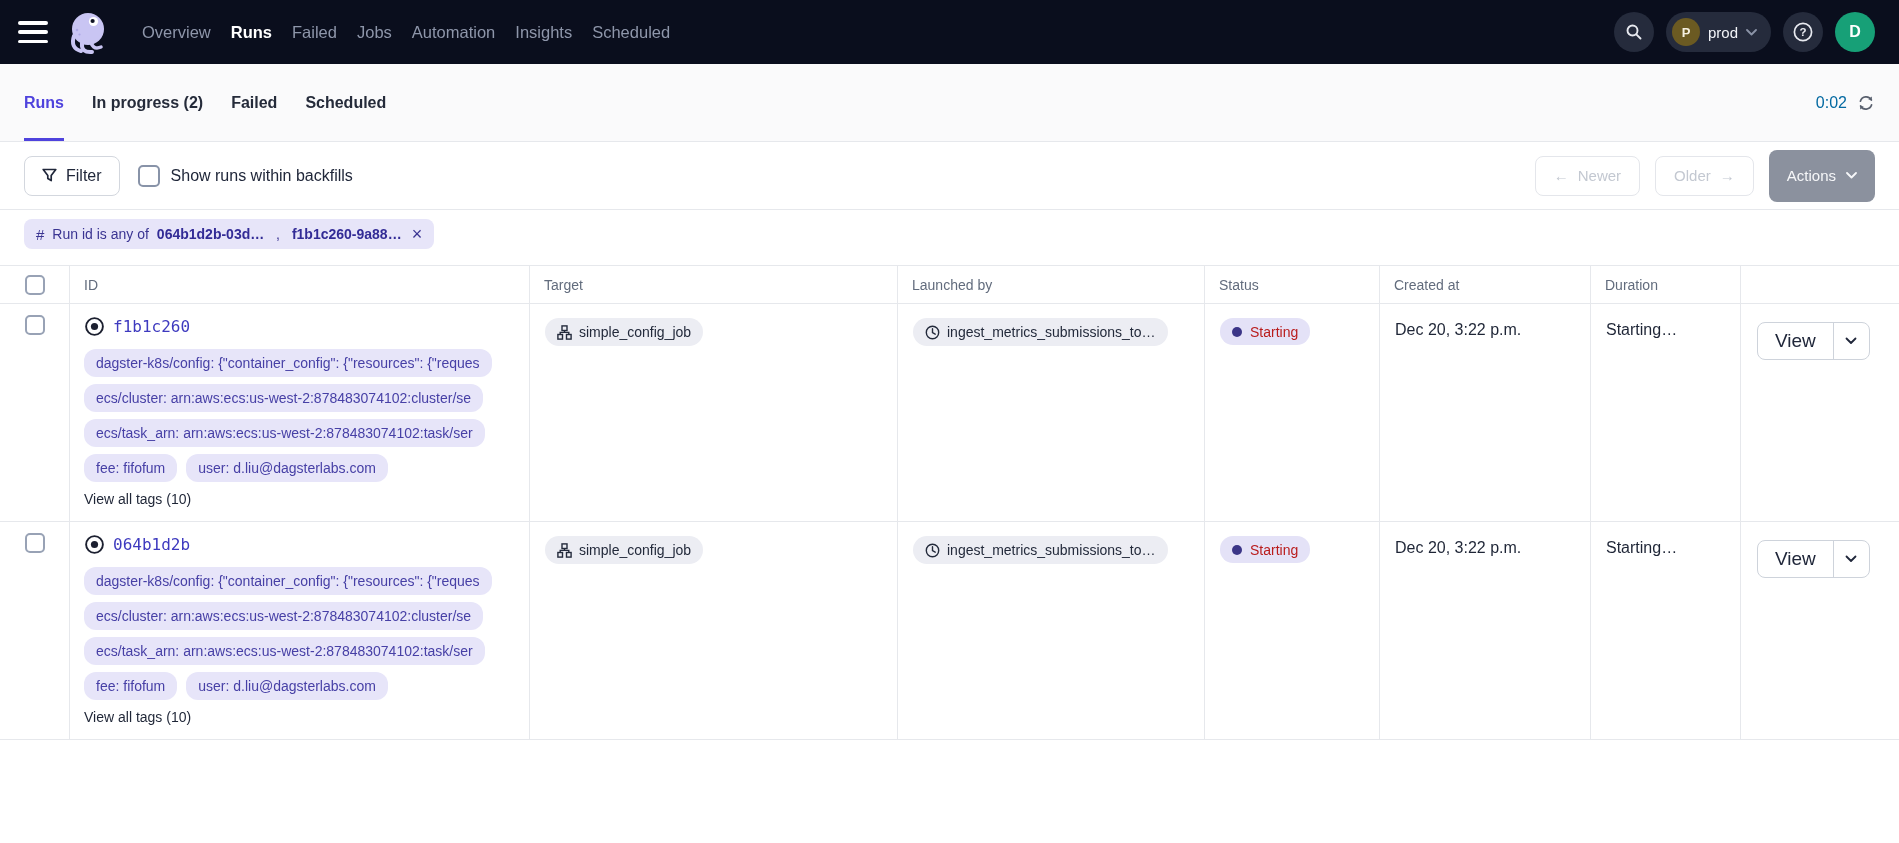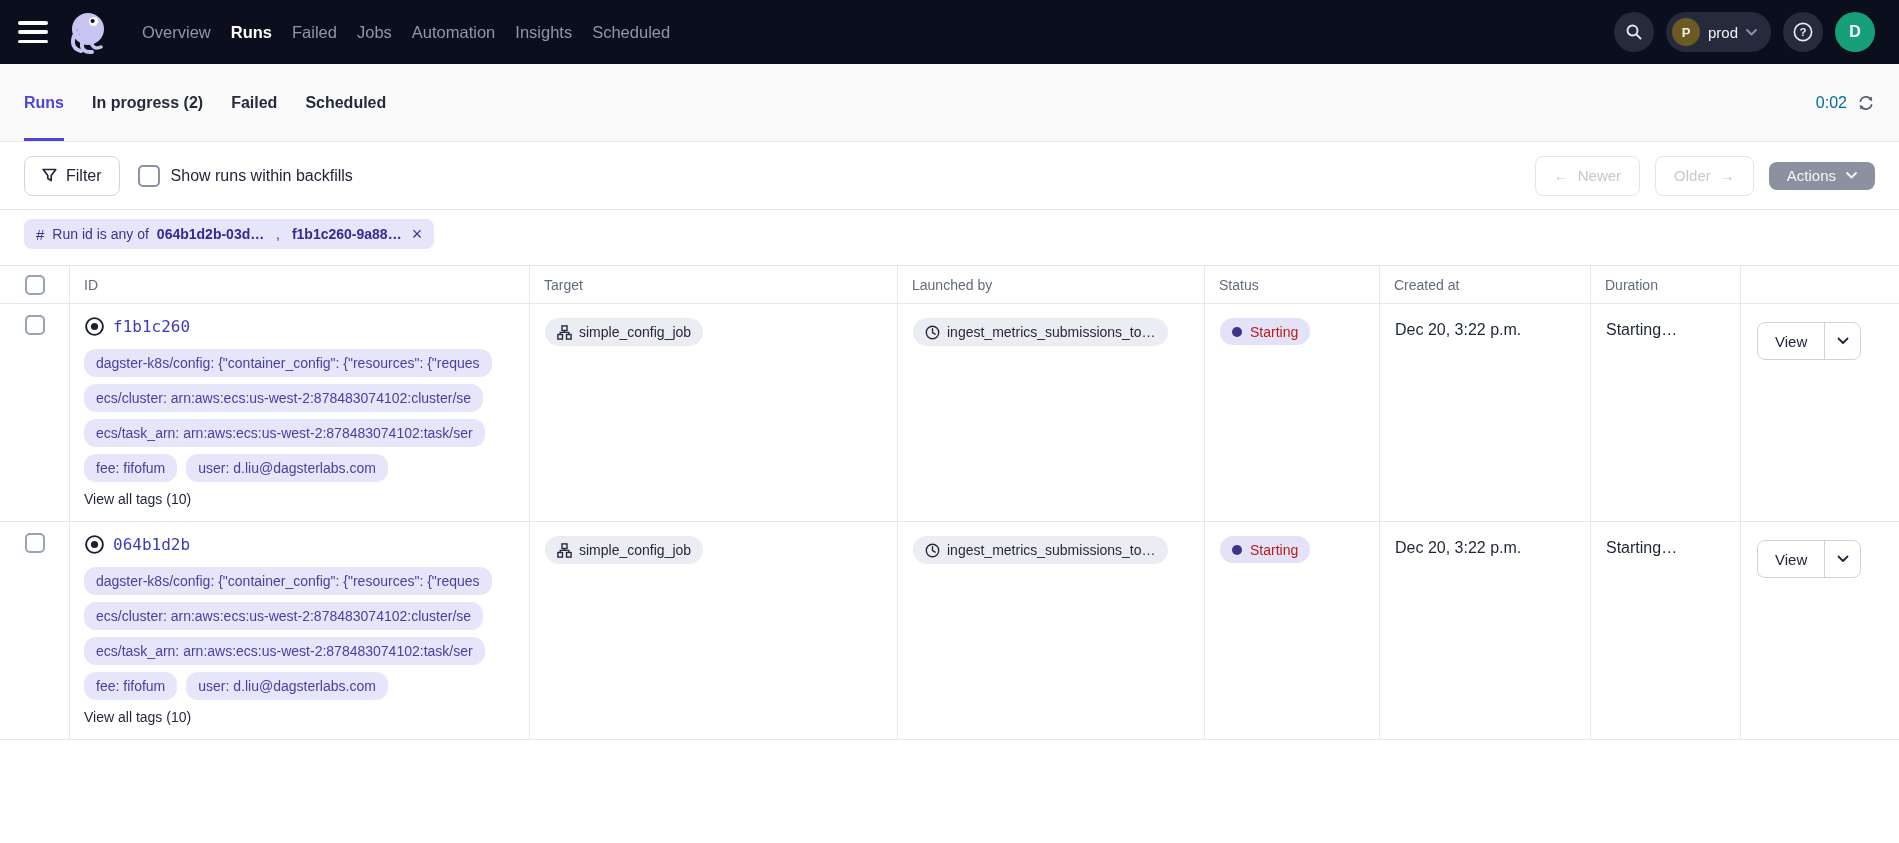--- a/index.html
+++ b/index.html
@@ -69,21 +69,21 @@
     width:22px; height:22px; border:2px solid #8893A8; border-radius:5px; background:#fff; cursor:pointer;
   }
   .backfills-label { font-size:16px; color:#20273A; }
   .toolbar-right { margin-left:auto; display:flex; align-items:center; gap:15px; }
   .pg-btn {
     height:40px; display:flex; align-items:center; gap:9px; padding:0 18px;
     border:1px solid #E4E6EB; border-radius:8px; background:#fff;
     font-size:15px; font-weight:500; color:#C3C8D1; cursor:default; font-family:inherit;
   }
   .actions-btn {
-    height:28px; display:flex; align-items:center; gap:10px; padding:0 18px;
+    height:52px; display:flex; align-items:center; gap:10px; padding:0 18px;
     border:none; border-radius:8px; background:#8B919E; color:#F6F7F9;
     font-size:15px; font-weight:500; cursor:pointer; font-family:inherit;
   }
 
   
   .chiprow { padding:9px 24px 16px; background:#ffffff; }
   .chip {
     display:inline-flex; align-items:center; gap:8px; height:30px; padding:0 12px;
     background:#E7E5F9; border-radius:8px; color:#3A3492; font-size:14px;
   }
@@ -135,21 +135,21 @@
   }
   .status-dot { width:10px; height:10px; border-radius:50%; background:#3B3587; }
   .text-cell { padding:17px 0 0 15px; font-size:16px; color:#1E2536; }
 
   .btn-cell { padding:18px 0 0 16px; }
   .split-btn {
     display:inline-flex; height:38px; border:1px solid #CED3DB; border-radius:8px;
     background:#fff; overflow:hidden;
   }
   .split-main {
-    display:flex; align-items:center; padding:0 17px; font-size:15px; font-weight:500;
+    display:flex; align-items:center; padding:0 17px; font-size:19px; font-weight:500;
     color:#20273A; background:none; border:none; cursor:pointer; font-family:inherit;
   }
   .split-caret {
     display:flex; align-items:center; justify-content:center; width:36px;
     border:none; border-left:1px solid #CED3DB; background:none; cursor:pointer;
   }
 
   svg { display:block; }
 </style>
 </head>

